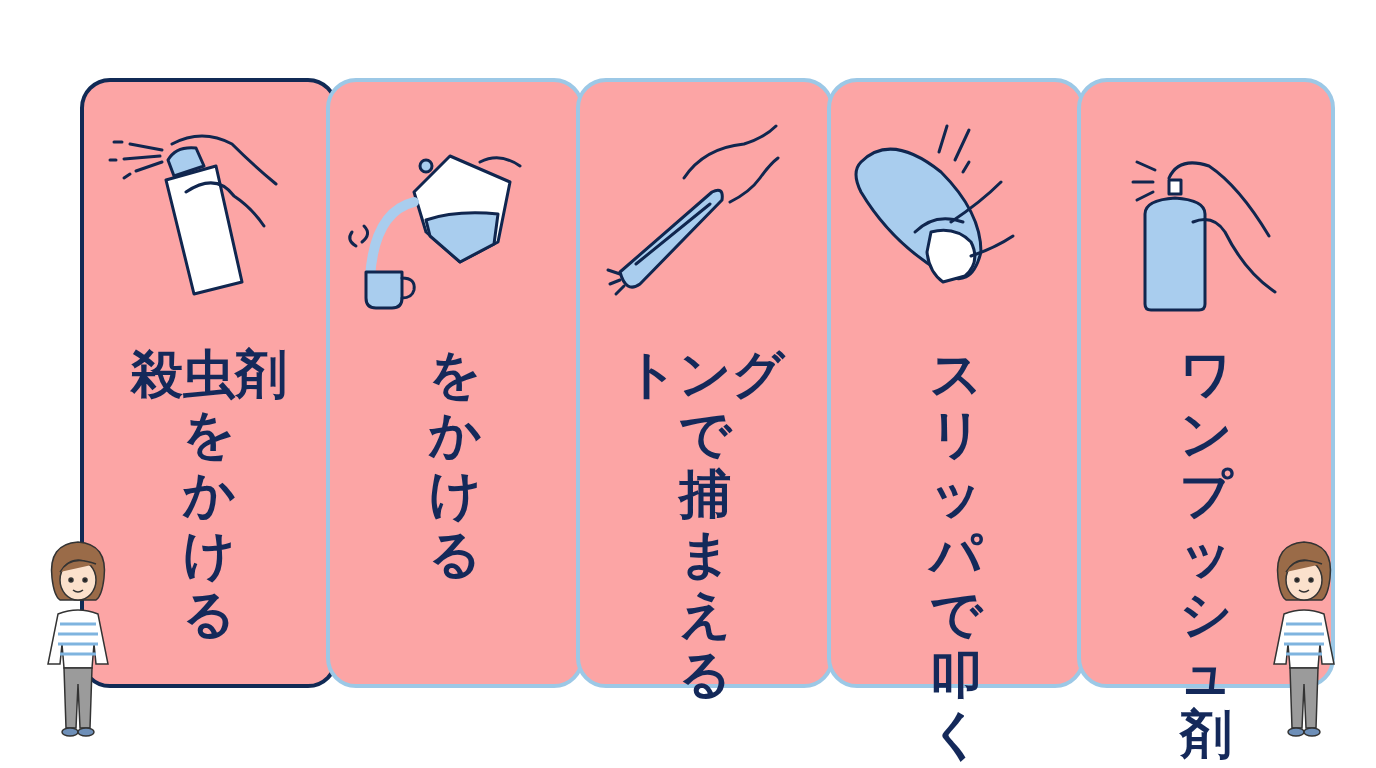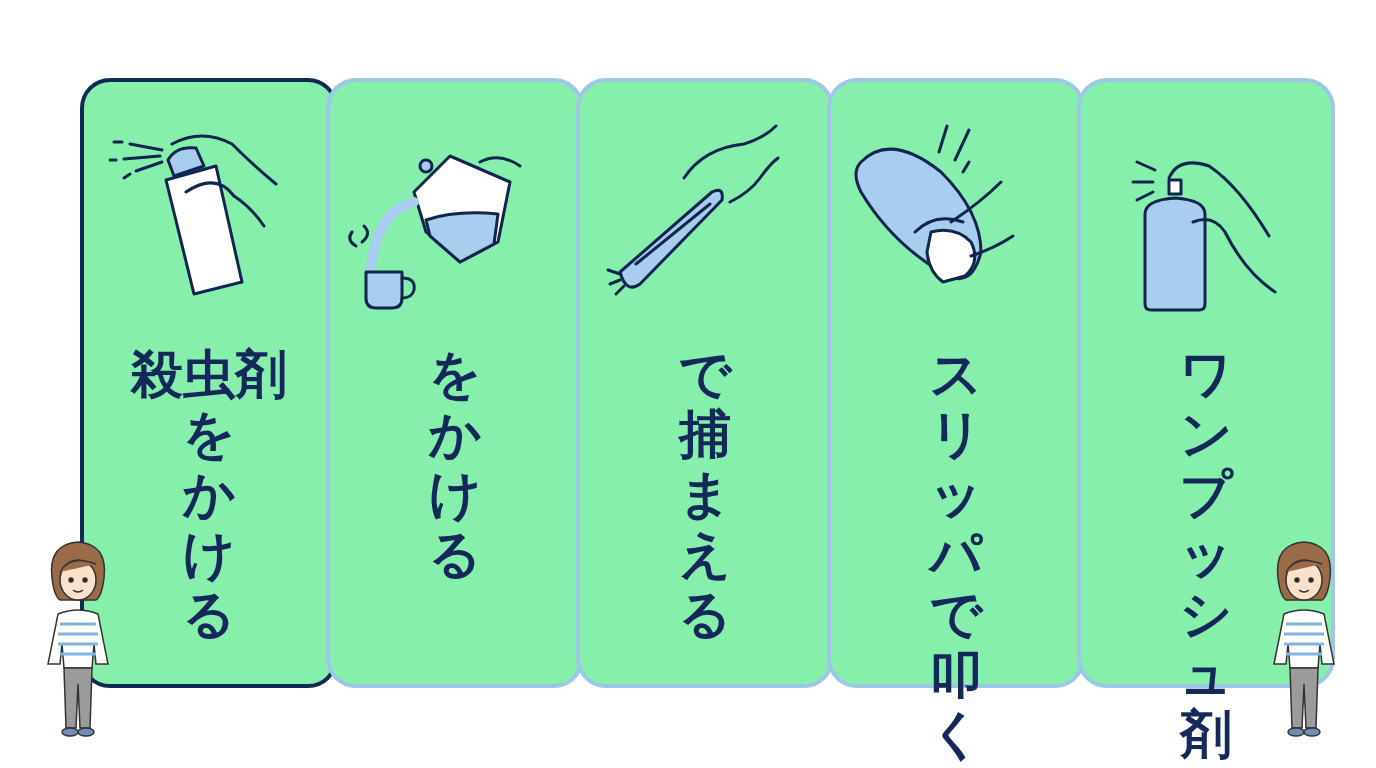--- a/index.html
+++ b/index.html
@@ -1,17 +1,17 @@
 <!DOCTYPE html>
 <html><head>
 <meta charset="utf-8">
 <style>
   html,body{margin:0;padding:0;}
   body{width:1376px;height:768px;background:#ffffff;position:relative;overflow:hidden;font-family:"DejaVu Sans",sans-serif;}
-  .card{position:absolute;top:78px;width:258px;height:610px;border:4px solid #9cc8e6;border-radius:30px;box-sizing:border-box;background:#86efac;}
+  .card{position:absolute;top:78px;width:258px;height:610px;border:4px solid #9cc8e6;border-radius:30px;box-sizing:border-box;background:#fca5a5;}
   .card.selected{border-color:#112a55;}
   .illus{position:absolute;left:0;top:40px;width:210px;height:200px;}
   .label{position:absolute;left:0;right:0;top:262px;display:flex;flex-direction:column;align-items:center;color:#14295a;font-weight:bold;font-size:52px;line-height:60px;}
   .label .row{display:flex;justify-content:center;}
   .label .ch{display:block;width:60px;text-align:center;}
   .person{position:absolute;}
 </style>
 </head>
 <body>
 
@@ -63,20 +63,21 @@
 <div class="card" style="left:576px;">
   <svg class="illus" viewBox="0 0 210 200">
     <g stroke="#10264f" stroke-width="3" stroke-linecap="round" stroke-linejoin="round">
       <path d="M40 150 L132 70 q12-6 10 8 L60 162 q-14 10 -20 -12 z" fill="#a9cdee"></path>
       <path d="M56 142 L130 82" fill="none"></path>
       <path d="M28 148 l12 4 M30 162 l10 -4 M36 172 l8 -8" fill="none"></path>
       <path d="M104 56 q20-30 60-34 q20-6 32-18 M150 80 q20-10 30-24 q10-14 18-20" fill="none"></path>
     </g>
   </svg>
   <div class="label">
+    <div class="row">トング</div>
     <span class="ch">で</span>
     <span class="ch">捕</span>
     <span class="ch">ま</span>
     <span class="ch">え</span>
     <span class="ch">る</span>
   </div>
 </div>
 
 <div class="card" style="left:827px;">
   <svg class="illus" viewBox="0 0 210 200">

